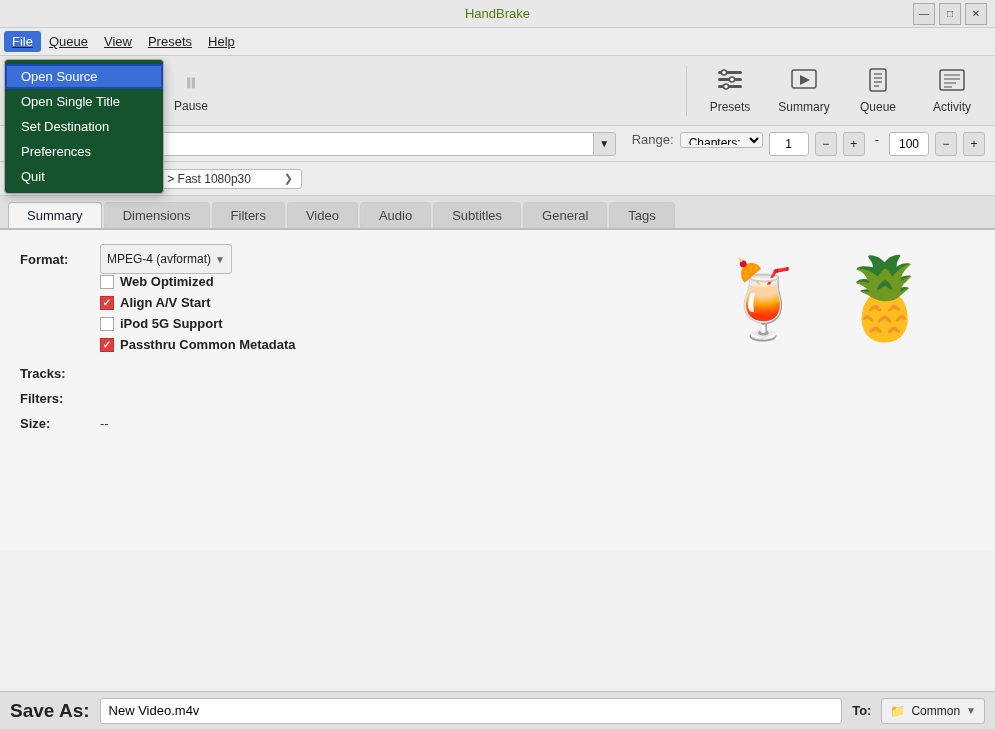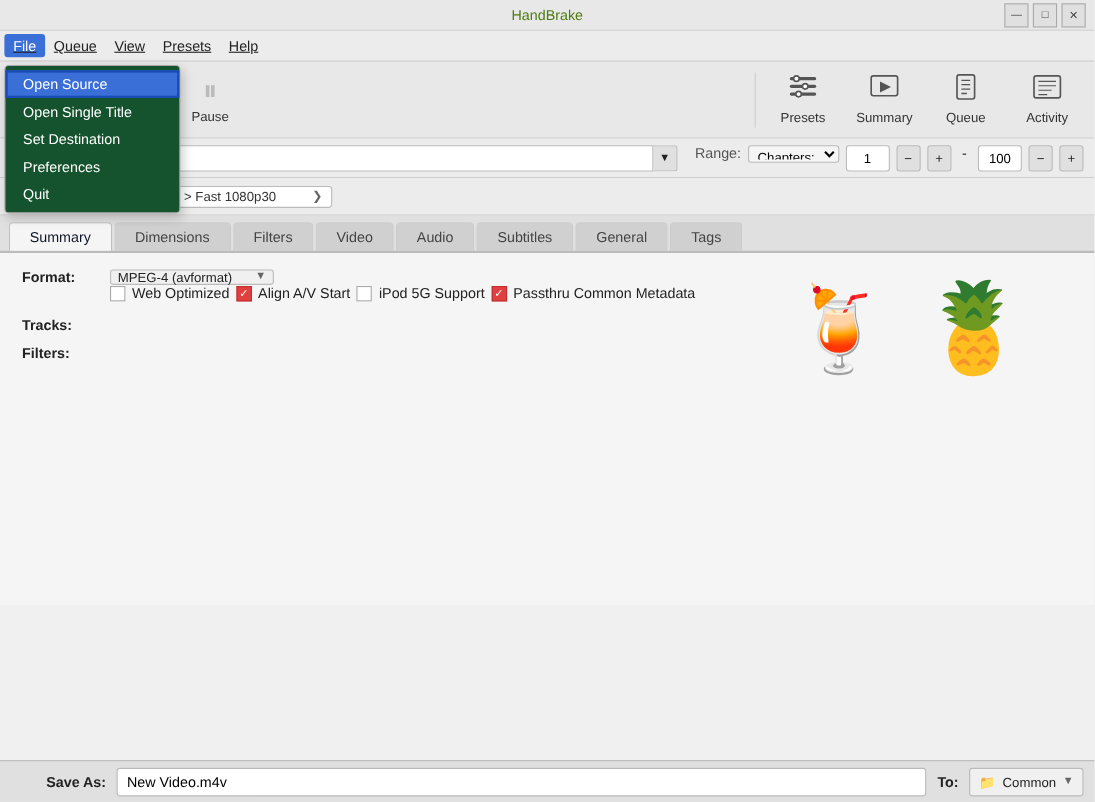--- a/index.html
+++ b/index.html
@@ -256,33 +256,34 @@
       font-weight: 600;
       font-size: 13px;
       flex-shrink: 0;
     }
     .format-select {
       border: 1px solid #bbb;
       border-radius: 3px;
       padding: 3px 6px;
       font-size: 12px;
       background: #f0f0f0;
-      height: 14px;
-      cursor: pointer;
-      display: flex;
-      align-items: center;
-      gap: 21px;
+      height: 30px;
+      cursor: pointer;
+      display: flex;
+      align-items: center;
+      gap: 4px;
     }
     .format-arrow { font-size: 10px; color: #666; }
     .checkbox-group {
       display: flex;
-      flex-direction: row;
+      flex-direction: column;
       gap: 6px;
       margin-left: 80px;
       margin-bottom: 10px;
+      font-weight: bold;
     }
     .checkbox-row {
       display: flex;
       align-items: center;
       gap: 6px;
       font-size: 13px;
     }
     .cb {
       width: 14px;
       height: 14px;
@@ -321,21 +322,21 @@
       left: 0;
       right: 0;
       height: 38px;
       background: #e0e0e0;
       border-top: 1px solid #bbb;
       display: flex;
       align-items: center;
       padding: 0 10px;
       gap: 10px;
     }
-    .save-label { font-weight: 600; font-size: 13px; margin-left: 32px; }
+    .save-label { font-weight: 600; font-size: 19px; }
     .save-input {
       flex: 1;
       height: 26px;
       border: 1px solid #bbb;
       border-radius: 3px;
       padding: 0 8px;
       font-size: 13px;
       background: white;
       outline: none;
     }
@@ -519,20 +520,24 @@
 
   <div class="info-rows">
     <div class="info-row">
       <span class="info-label">Tracks:</span>
       <span class="info-value"></span>
     </div>
     <div class="info-row">
       <span class="info-label">Filters:</span>
       <span class="info-value"></span>
     </div>
+    <div class="info-row">
+      <span class="info-label">Size:</span>
+      <span class="info-value">--</span>
+    </div>
   </div>
 
   <div style="position:absolute; right:60px; top:20px; font-size:90px; line-height:1; user-select:none;">
     
     <span style="font-size:75px;">🍹</span>
     <span style="font-size:80px;">🍍</span>
   </div>
 </div>
 
 <div class="bottom-bar">

